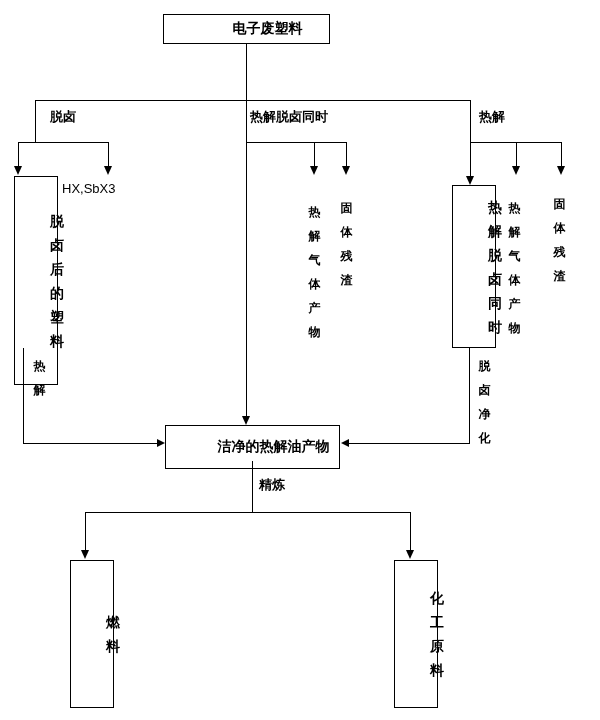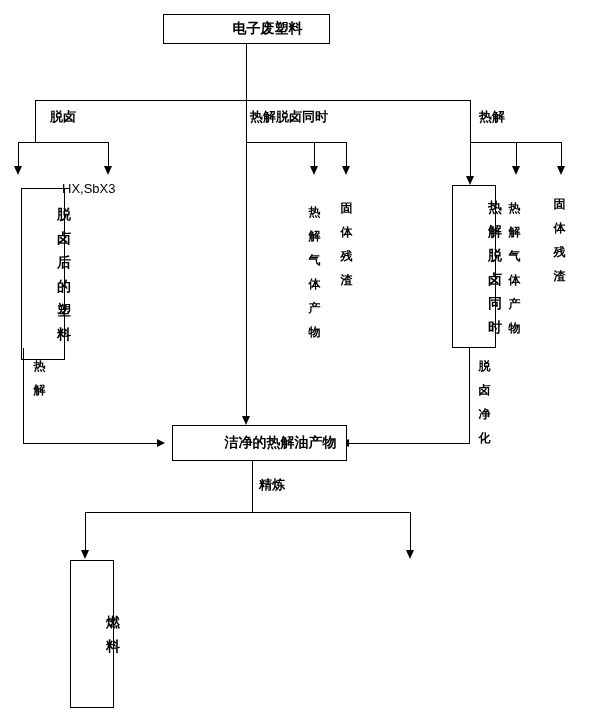--- a/index.html
+++ b/index.html
@@ -46,21 +46,21 @@
   <div class="hline" style="left:35px;top:100px;width:436px;"></div>
 
   <div class="vline" style="left:35px;top:100px;height:42px;"></div>
   <div class="lbl" style="left:50px;top:108px;">脱卤</div>
   <div class="hline" style="left:18px;top:142px;width:91px;"></div>
   <div class="vline" style="left:18px;top:142px;height:25px;"></div>
   <div class="arr-d" style="left:14px;top:166px;"></div>
   <div class="vline" style="left:108px;top:142px;height:25px;"></div>
   <div class="arr-d" style="left:104px;top:166px;"></div>
 
-  <div class="box" style="left:21px;top:176px;width:32px;height:172px;margin-top:12px;">
+  <div class="box" style="left:14px;top:176px;width:32px;height:209px;">
     <span class="vt">脱卤后的塑料</span>
   </div>
   <div class="formula" style="left:62px;top:181px;">HX,SbX3</div>
 
   <div class="lbl" style="left:250px;top:108px;">热解脱卤同时</div>
   <div class="hline" style="left:246px;top:142px;width:101px;"></div>
   <div class="vline" style="left:314px;top:142px;height:25px;"></div>
   <div class="arr-d" style="left:310px;top:166px;"></div>
   <div class="vline" style="left:346px;top:142px;height:25px;"></div>
   <div class="arr-d" style="left:342px;top:166px;"></div>
@@ -87,29 +87,32 @@
   <div class="vline" style="left:23px;top:348px;height:95px;"></div>
   <div class="vtext" style="left:31px;top:354px;">热解</div>
   <div class="hline" style="left:23px;top:443px;width:134px;"></div>
   <div class="arr-r" style="left:157px;top:439px;"></div>
 
   <div class="vline" style="left:469px;top:348px;height:95px;"></div>
   <div class="vtext" style="left:476px;top:354px;">脱卤净化</div>
   <div class="hline" style="left:349px;top:443px;width:121px;"></div>
   <div class="arr-l" style="left:341px;top:439px;"></div>
 
-  <div class="box" style="left:172px;top:425px;width:175px;height:36px;">
+  <div class="box" style="left:165px;top:425px;width:175px;height:44px;">
     <span>洁净的热解油产物</span>
   </div>
 
   <div class="vline" style="left:252px;top:461px;height:51px;"></div>
   <div class="lbl" style="left:259px;top:476px;">精炼</div>
   <div class="hline" style="left:85px;top:512px;width:326px;"></div>
   <div class="vline" style="left:85px;top:512px;height:38px;"></div>
   <div class="arr-d" style="left:81px;top:550px;"></div>
   <div class="vline" style="left:410px;top:512px;height:38px;"></div>
   <div class="arr-d" style="left:406px;top:550px;"></div>
 
   <div class="box" style="left:70px;top:560px;width:32px;height:148px;">
     <span class="vt">燃料</span>
   </div>
+  <div class="box" style="left:394px;top:560px;width:33px;height:148px;">
+    <span class="vt">化工原料</span>
+  </div>
 
 </div>
 
 </body></html>

